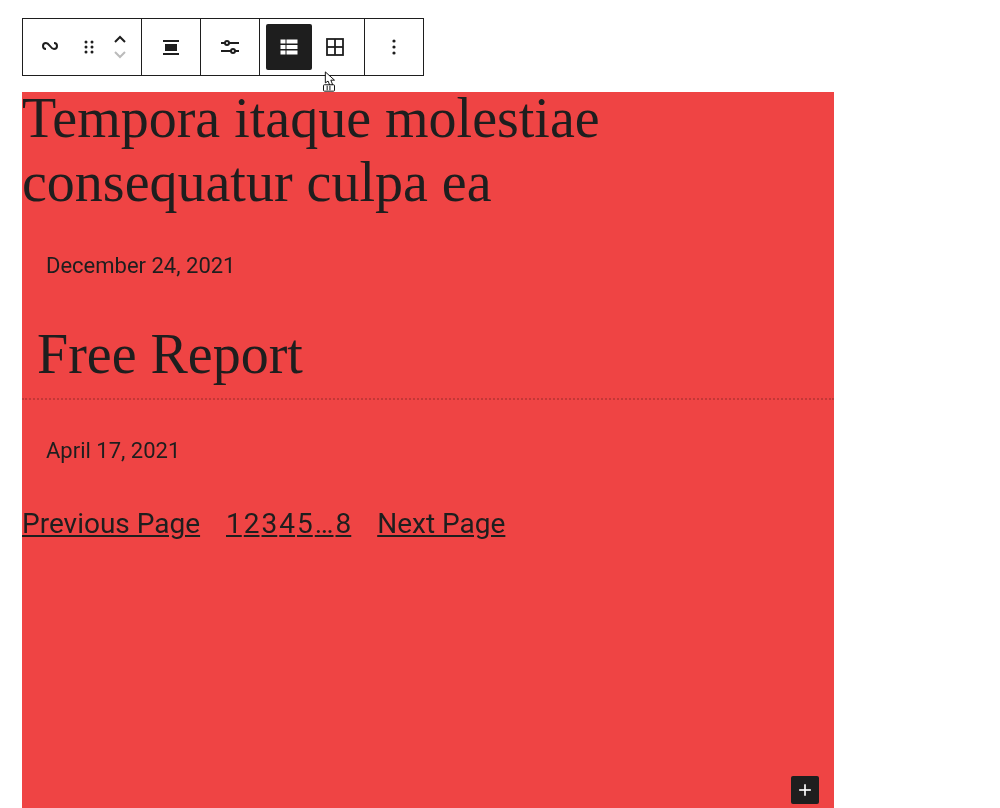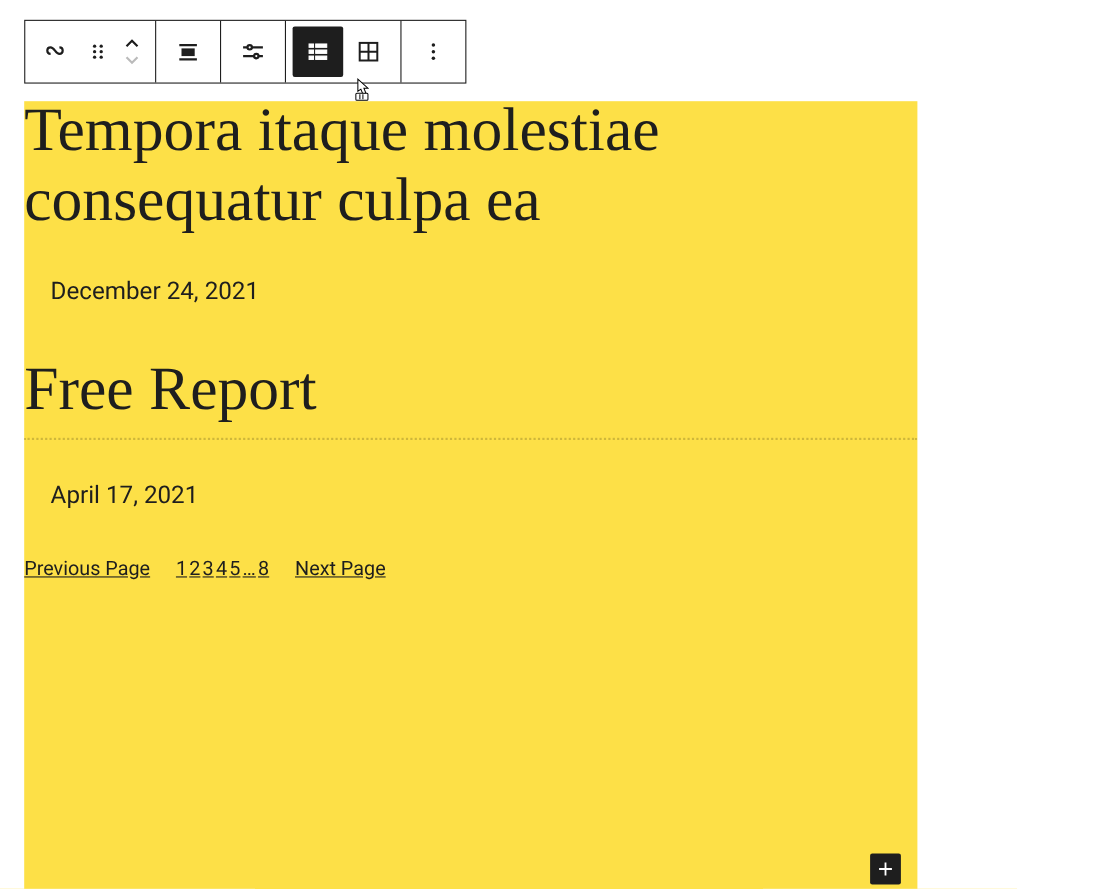--- a/index.html
+++ b/index.html
@@ -51,54 +51,55 @@
   }
   .movers .chev { height: 14px; display:flex; align-items:center; justify-content:center; cursor:pointer; color:#ccc; }
   .movers .chev.enabled { color:#1e1e1e; }
 
   .content {
     position: absolute;
     left: 22px;
     top: 92px;
     width: 812px;
     height: 716px;
-    background: #fde047;
+    background: #ef4444;
     padding: 0;
   }
 
   .post-title {
     font-family: Georgia, "Times New Roman", serif;
     font-weight: 400;
     font-size: 64px;
     line-height: 1.15;
     color: #1e1e1e;
     padding: 0 0 0 0;
   }
   .post-title.first { padding-top: 0; margin-top: -6px; }
   .post-title-wrap {
     position: relative;
   }
   .dotted-under {
     border-bottom: 2px dotted rgba(0,0,0,0.18);
     padding-bottom: 12px;
     margin-bottom: 8px;
+    padding-left: 15px;
   }
   .post-date {
     font-size: 22px;
     color: #1e1e1e;
     font-family: -apple-system, BlinkMacSystemFont, "Segoe UI", Roboto, sans-serif;
     margin-top: 38px;
     margin-bottom: 44px;
     padding-left: 24px;
   }
   .post { padding: 0; }
   .post .post-title { font-size: 56px; }
 
   .pagination {
-    font-size: 18px;
+    font-size: 28px;
     color: #1e1e1e;
     margin-top: 12px;
   }
   .pagination a, .pagination span.link {
     color: #1e1e1e;
     text-decoration: underline;
     cursor: pointer;
   }
   .pagination .pages { margin: 0 18px; letter-spacing: 0; }
   .pagination .pages span { text-decoration: underline; margin: 0 1px; }

